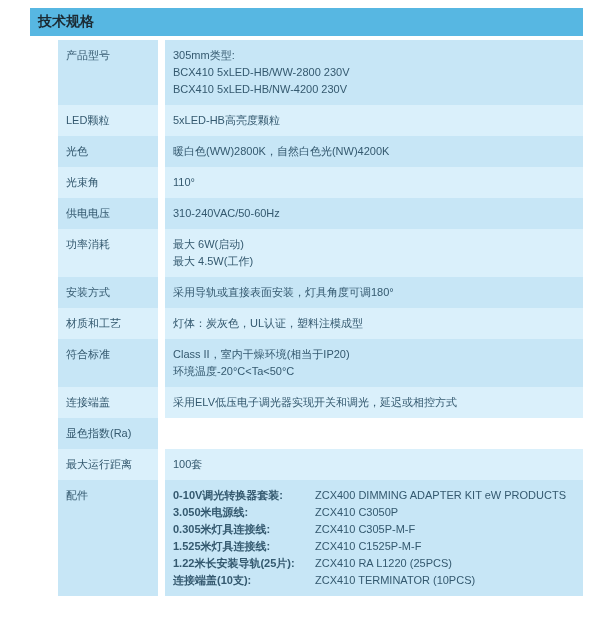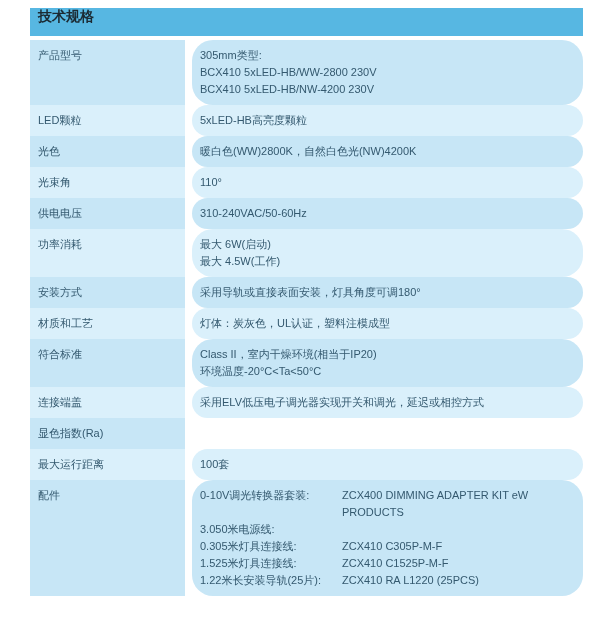--- a/index.html
+++ b/index.html
@@ -14,39 +14,39 @@
     width:600px; height:619px;
     background:#ffffff;
     font-family:"Liberation Sans", sans-serif;
     overflow:hidden;
   }
   .wrap { position:absolute; left:30px; top:8px; width:553px; }
   .hdr {
     background:var(--header-bg);
     color:var(--header-text);
     height:28px;
-    display:flex; 
+    display:flex; align-items:center;
     padding-left:8px;
     font-weight:bold;
     font-size:14px;
     margin-bottom:4px;
   }
   .row { display:flex; gap:7px; }
   .cell {
     padding:7px 8px;
     font-size:11px;
     line-height:17px;
     color:var(--text);
   }
-  .label { width:155px; flex:none; }
-  .value { flex:1;border-radius:21px; }
+  .label { width:100px; flex:none;margin-left:28px; }
+  .value { flex:1; }
   .row.dark  .cell { background:var(--row-dark); }
   .row.light .cell { background:var(--row-light); }
   .acc-line { display:flex; }
-  .acc-name { width:123px; flex:none; }
+  .acc-name { width:123px; flex:none;font-weight:bold; }
   .acc-code { flex:1;margin-left:19px; }
 </style>
 </head>
 <body>
 
 <div class="wrap">
   <div class="hdr">
     <span>技术规格</span>
   </div>
   <div>
@@ -137,29 +137,34 @@
 
   <div class="row dark">
     <div class="cell label">配件</div>
     <div class="cell value">
           <div class="acc-line">
             <span class="acc-name">0-10V调光转换器套装:</span>
             <span class="acc-code">ZCX400 DIMMING ADAPTER KIT eW PRODUCTS</span>
           </div>
           <div class="acc-line">
             <span class="acc-name">3.050米电源线:</span>
+            <span class="acc-code">ZCX410 C3050P</span>
           </div>
           <div class="acc-line">
             <span class="acc-name">0.305米灯具连接线:</span>
             <span class="acc-code">ZCX410 C305P-M-F</span>
           </div>
           <div class="acc-line">
             <span class="acc-name">1.525米灯具连接线:</span>
             <span class="acc-code">ZCX410 C1525P-M-F</span>
           </div>
           <div class="acc-line">
             <span class="acc-name">1.22米长安装导轨(25片):</span>
             <span class="acc-code">ZCX410 RA L1220 (25PCS)</span>
           </div>
+          <div class="acc-line">
+            <span class="acc-name">连接端盖(10支):</span>
+            <span class="acc-code">ZCX410 TERMINATOR (10PCS)</span>
+          </div>
         </div>
   </div>
 </div>
 </div>
 
 </body></html>

